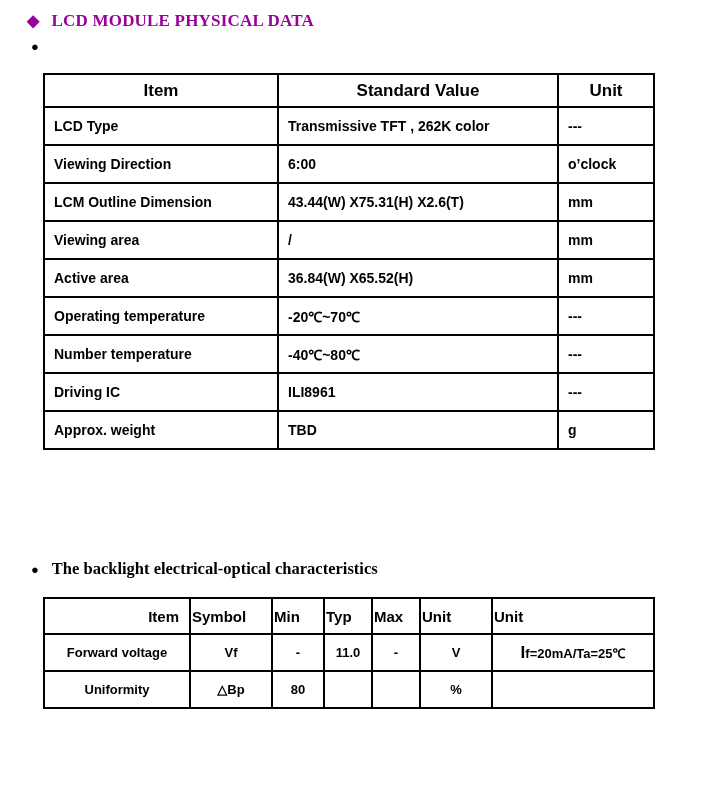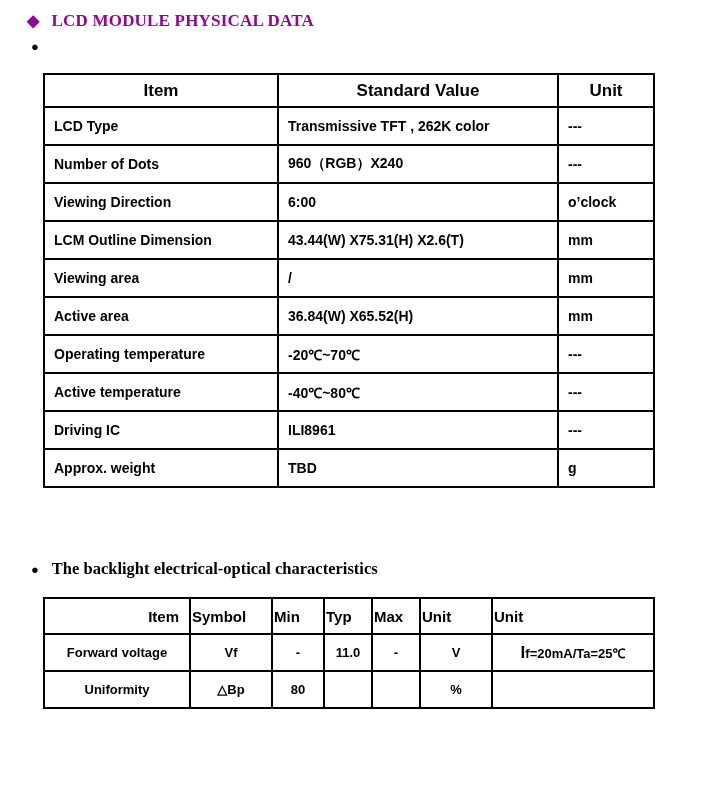--- a/index.html
+++ b/index.html
@@ -98,25 +98,20 @@
     <th>Item</th>
     <th>Standard Value</th>
     <th>Unit</th>
   </tr>
   <tr>
     <td>LCD Type</td>
     <td>Transmissive TFT , 262K color</td>
     <td>---</td>
   </tr>
   <tr>
-    <td>Number of Dots</td>
-    <td>960（RGB）X240</td>
-    <td>---</td>
-  </tr>
-  <tr>
     <td>Viewing Direction</td>
     <td>6:00</td>
     <td>o’clock</td>
   </tr>
   <tr>
     <td>LCM Outline Dimension</td>
     <td>43.44(W) X75.31(H) X2.6(T)</td>
     <td>mm</td>
   </tr>
   <tr>
@@ -128,21 +123,21 @@
     <td>Active area</td>
     <td>36.84(W) X65.52(H)</td>
     <td>mm</td>
   </tr>
   <tr>
     <td>Operating temperature</td>
     <td>-20℃~70℃</td>
     <td>---</td>
   </tr>
   <tr>
-    <td>Active temperature</td>
+    <td>Number temperature</td>
     <td>-40℃~80℃</td>
     <td>---</td>
   </tr>
   <tr>
     <td>Driving IC</td>
     <td>ILI8961</td>
     <td>---</td>
   </tr>
   <tr>
     <td>Approx. weight</td>

